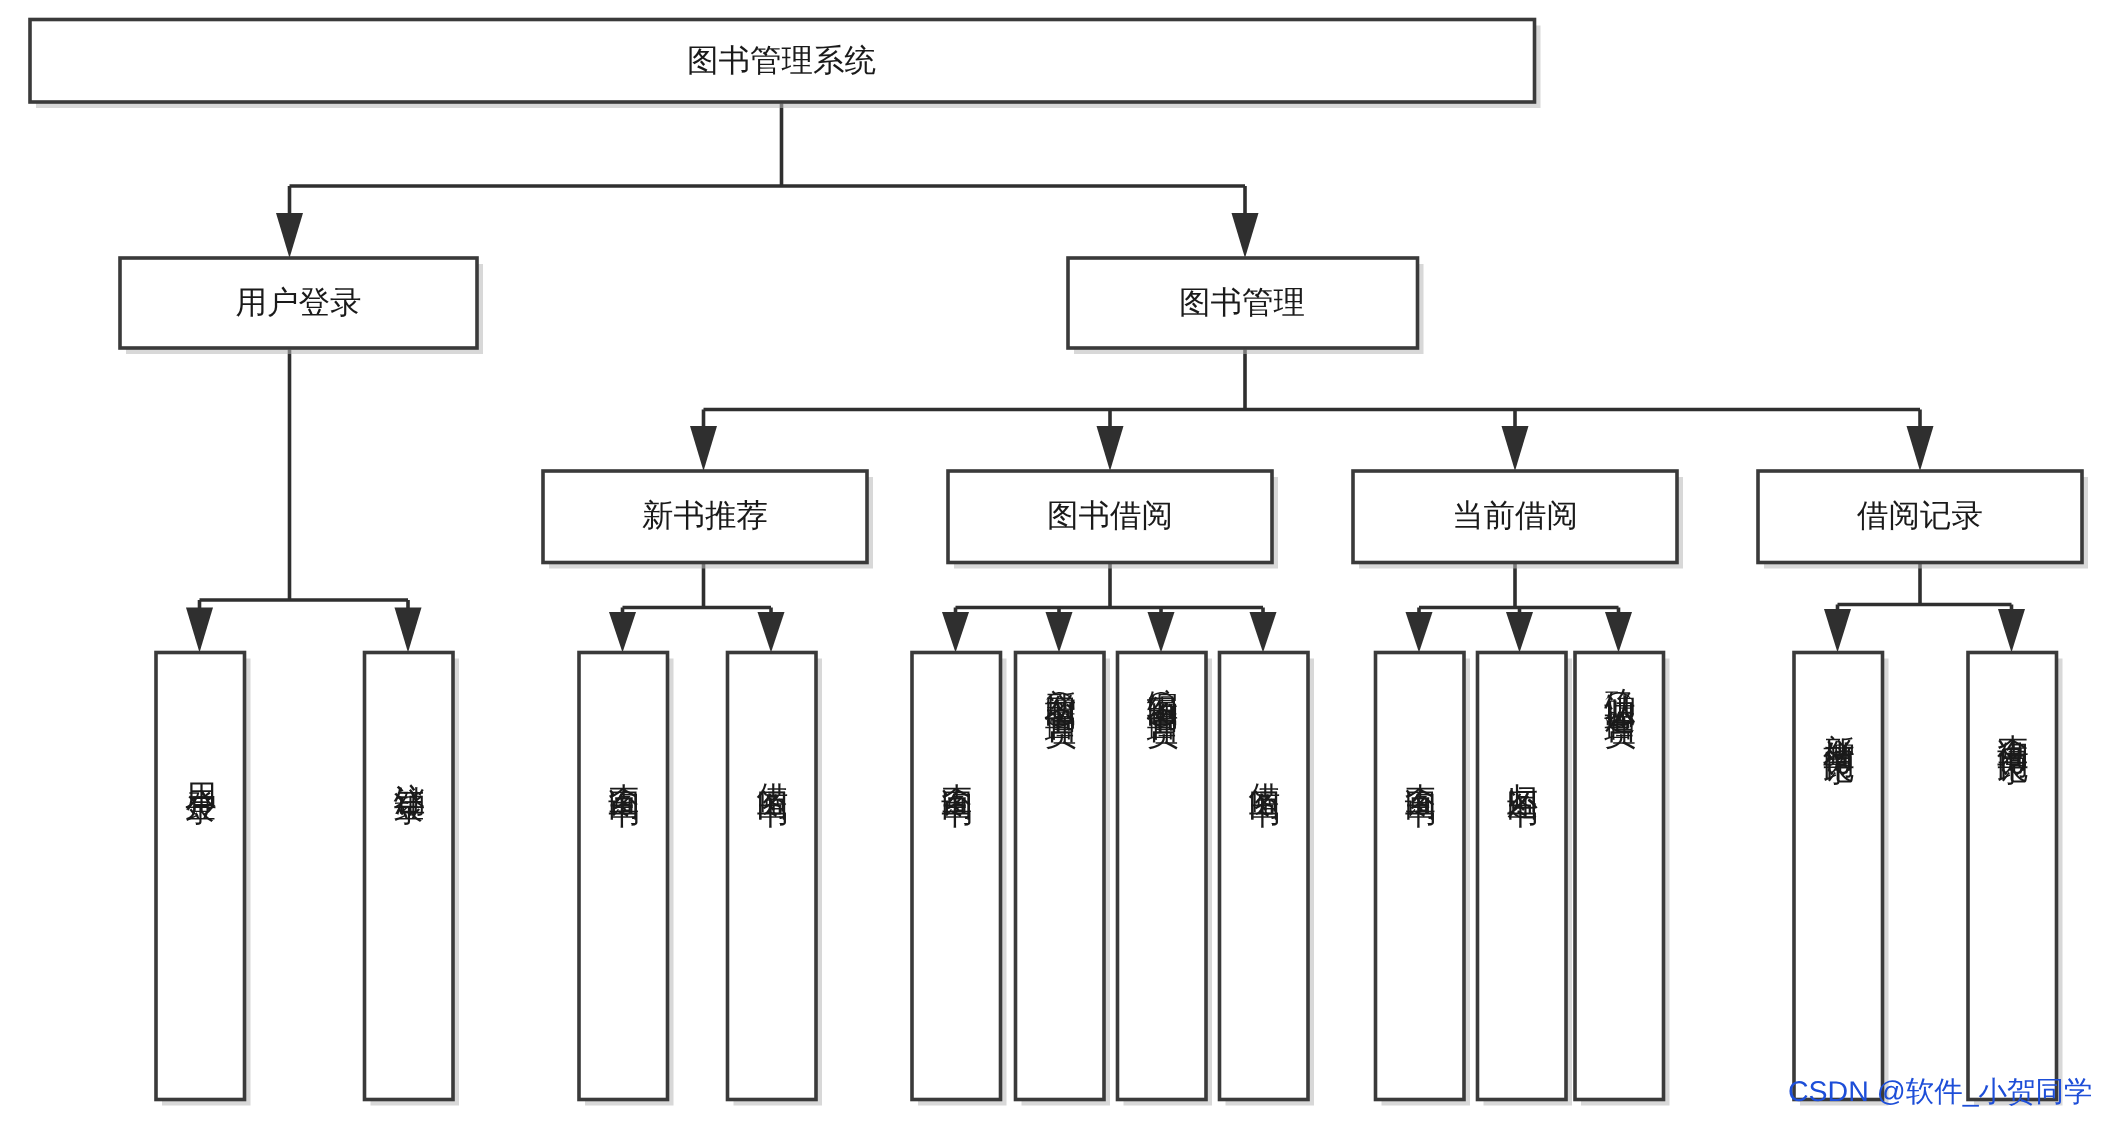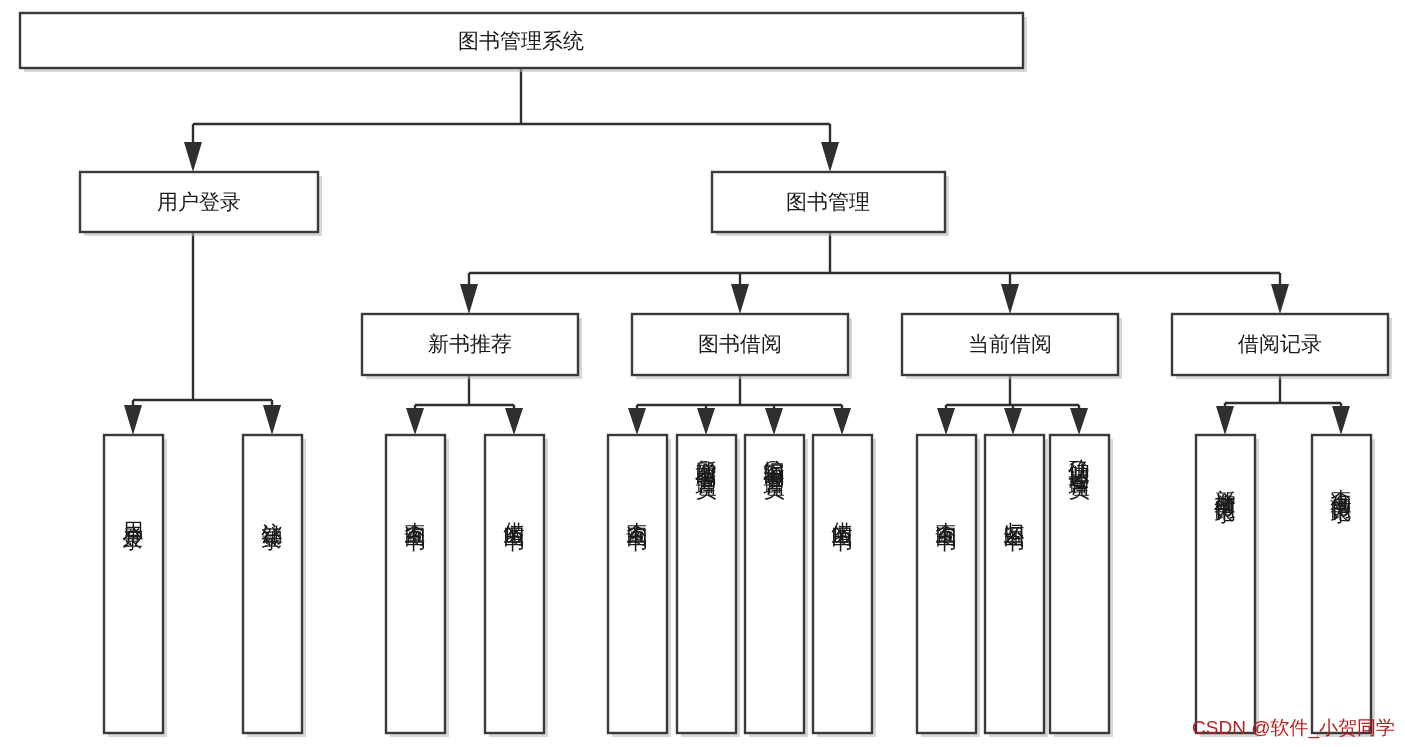--- a/index.html
+++ b/index.html
@@ -67,21 +67,21 @@
     color: #1a1a1a;
     letter-spacing: 3px;
     white-space: nowrap;
   }
   .watermark {
     position: absolute;
     right: 10px;
     bottom: 6px;
     font-family: "Liberation Sans", "DejaVu Sans", sans-serif;
     font-size: 19px;
-    color: #b91c1c;
+    color: #1d4ed8;
     white-space: nowrap;
     pointer-events: none;
   }
 </style>
 </head>
 <body>
 
 <div id="diagram-root">
 
   <svg id="flow-svg" viewBox="0 0 1405 747">

